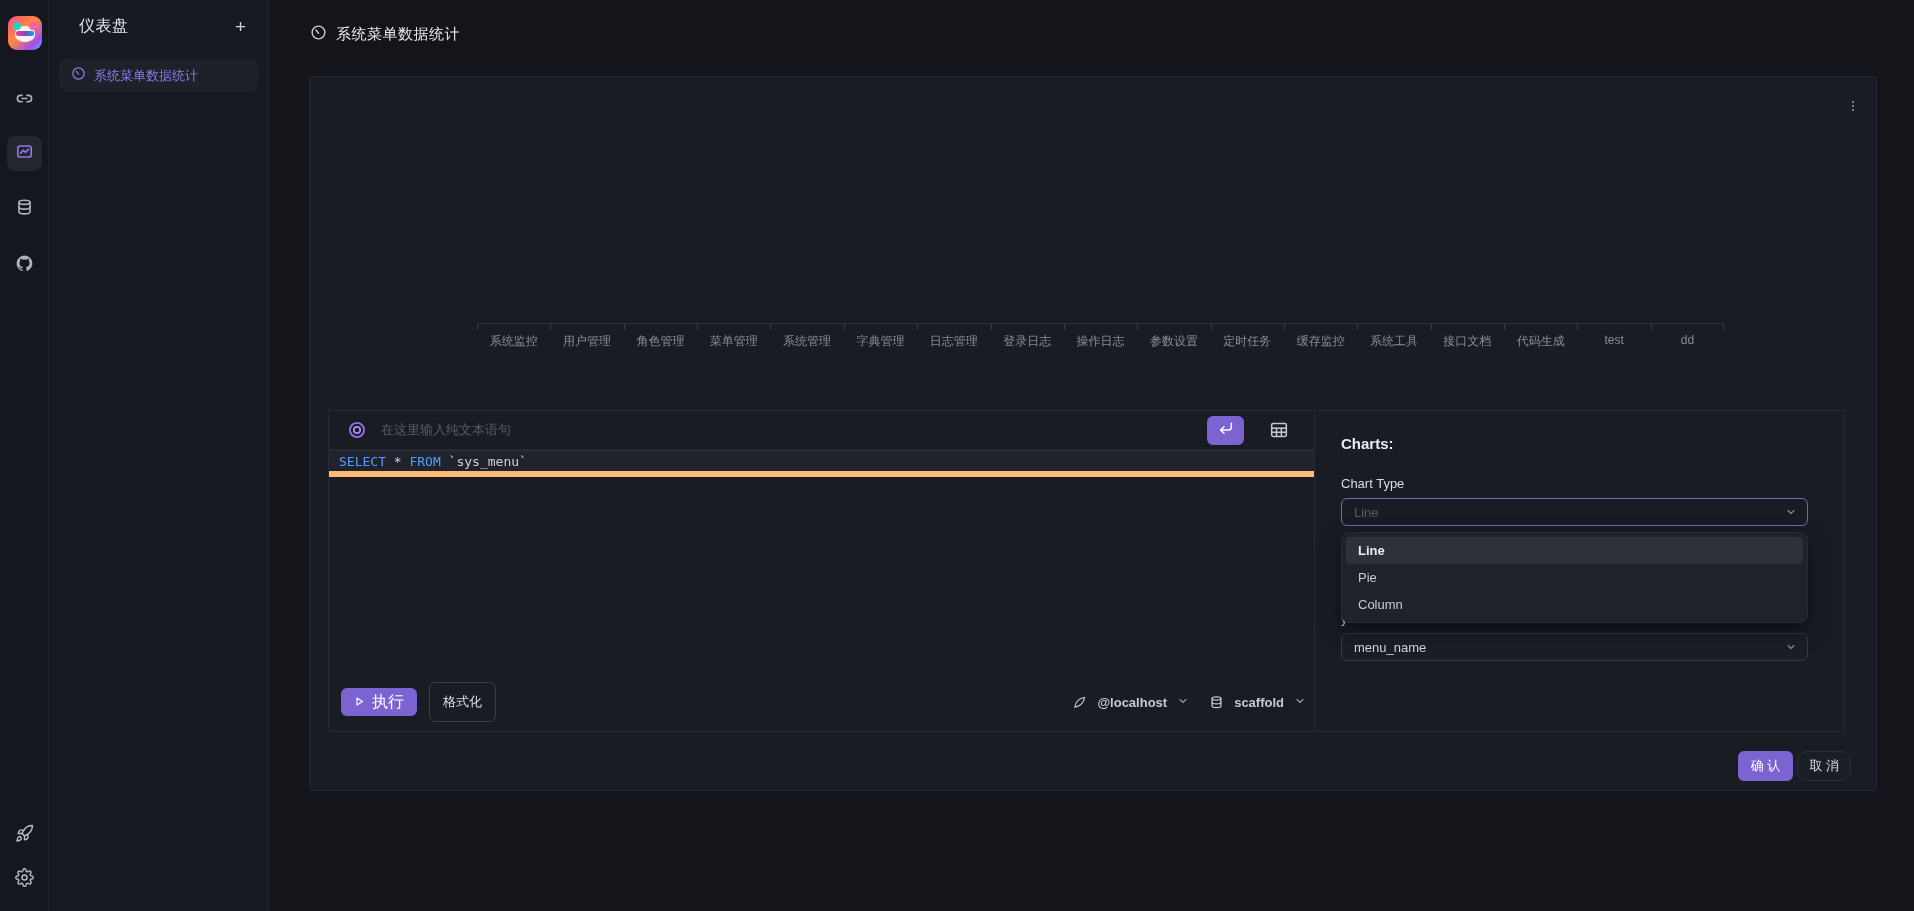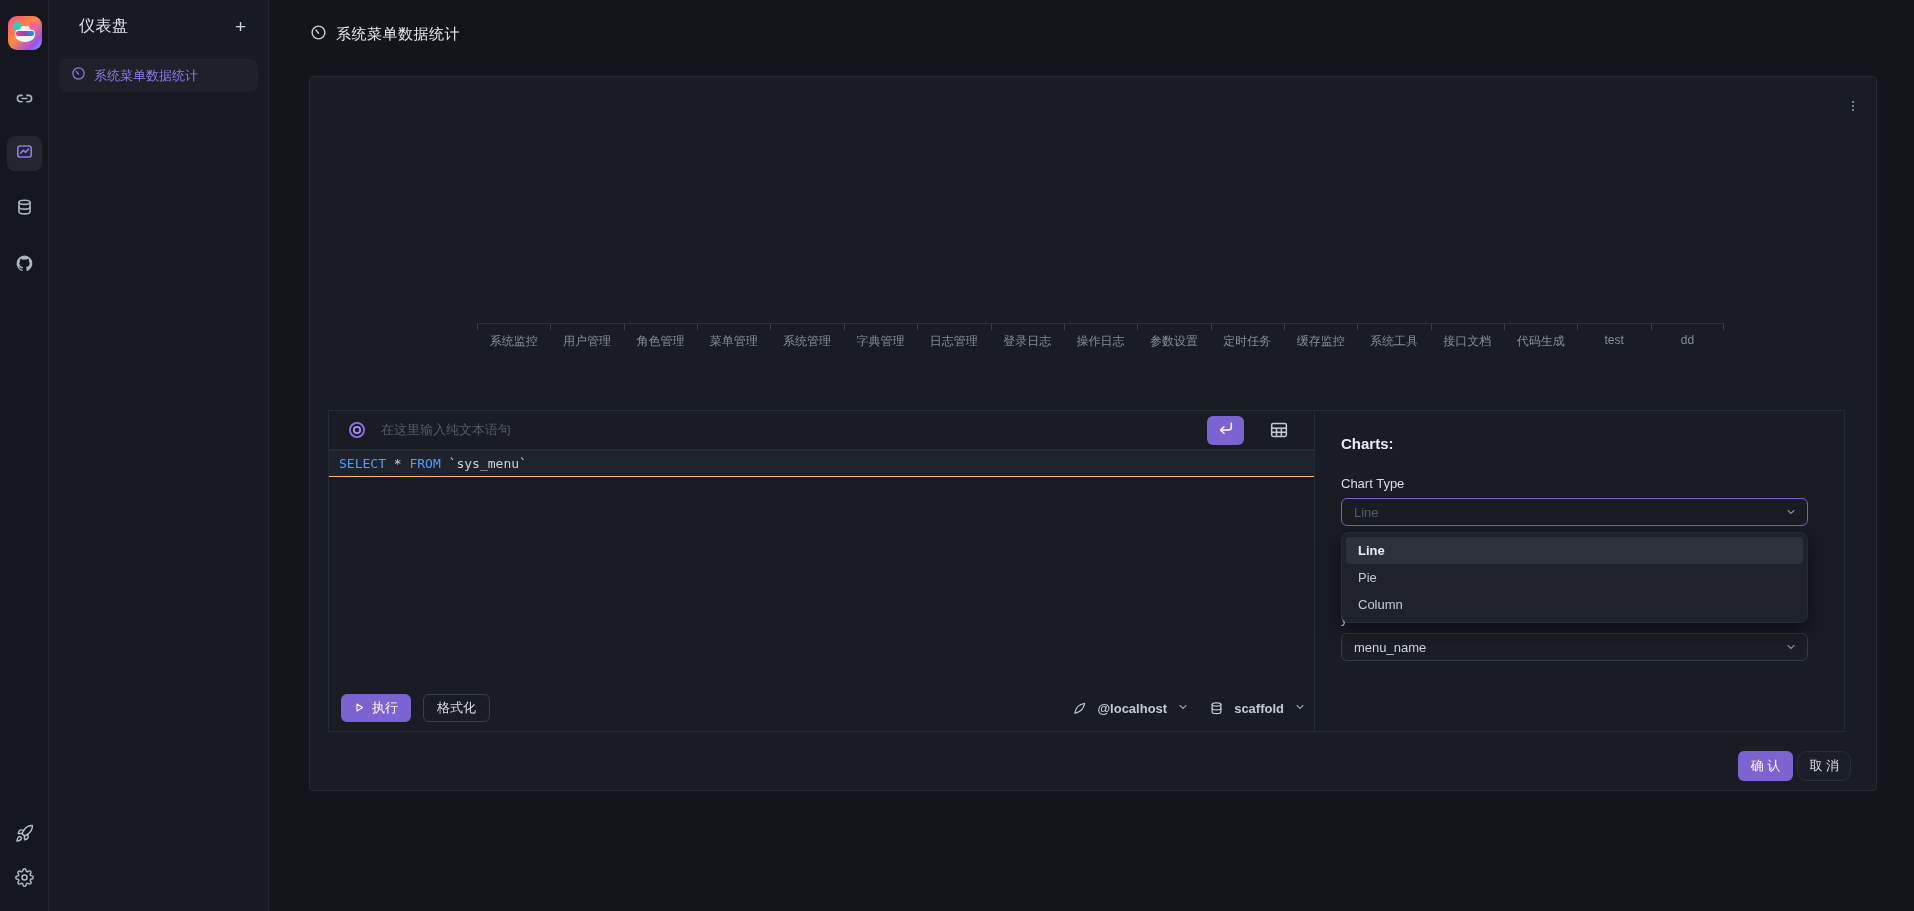--- a/index.html
+++ b/index.html
@@ -58,29 +58,29 @@
   .section { position:absolute; left:18px; right:31px; top:333px; height:322px;
     border:1px solid #262a33; display:flex; }
   .editor-col { width:986px; flex:none; border-right:1px solid #262a33; position:relative; display:flex; flex-direction:column; }
   .editor-topbar { height:39px; flex:none; border-bottom:1px solid #262a33; display:flex; align-items:center; padding:0 10px 0 18px; gap:14px; }
   .prompt-icon { width:20px; height:20px; flex:none; color:#8f6fe8; }
   .editor-placeholder { font-size:13px; color:#565b67; flex:1; }
   .enter-btn { width:37px; height:29px; border-radius:6px; background:#7c63d2; color:#fff;
     display:flex; align-items:center; justify-content:center; cursor:pointer; margin-right:10px; }
   .enter-btn svg { width:16px; height:16px; }
   .table-icon { width:22px; height:22px; color:#c3c7d0; cursor:pointer; margin-right:14px; }
-  .sql-line { height:27px; flex:none; background:#20232c; border-top:1px solid #2a2e38; border-bottom:1px solid #fdba74;
+  .sql-line { height:27px; flex:none; background:#20232c; border-top:1px solid #2a2e38; border-bottom:6px solid #fdba74;
     display:flex; align-items:center; padding:0 10px; font-family:"DejaVu Sans Mono","Liberation Mono",monospace; font-size:13px; }
   .sql-line .keyword { color:#4d9fff; }
   .sql-line .plain { color:#ccd0d8; white-space:pre; }
   .editor-footer { position:absolute; left:12px; right:8px; bottom:9px; display:flex; align-items:center; }
   .run-btn { height:28px; padding:0 13px; border-radius:6px; background:#7c63d2; color:#fff;
-    font-size:13px; display:flex; align-items:center; gap:7px; cursor:pointer; }
+    font-size:16px; display:flex; align-items:center; gap:7px; cursor:pointer; }
   .run-btn svg { width:11px; height:11px; }
-  .format-btn { height:28px; padding:0 13px; border-radius:6px; background:transparent; border:1px solid #3a3e49;
+  .format-btn { height:40px; padding:0 13px; border-radius:6px; background:transparent; border:1px solid #3a3e49;
     color:#dcdfe5; font-size:13px; display:flex; align-items:center; cursor:pointer; margin-left:12px; }
   .footer-spacer { flex:1; }
   .selector { display:flex; align-items:flex-start; gap:10px; color:#c5c9d2; font-size:13px; cursor:pointer; margin-left:20px;font-weight:bold; }
   .selector svg.sel-icon { width:15px; height:15px; }
   .selector svg.chev { width:12px; height:12px; color:#9aa0aa; }
 
   
   .charts-col { flex:1; position:relative; padding:24px 36px 0 26px; }
   .charts-title { font-size:15px; font-weight:bold; color:#e9ebef; }
   .field-label { margin-top:24px; font-size:13px; color:#d9dce2; }

